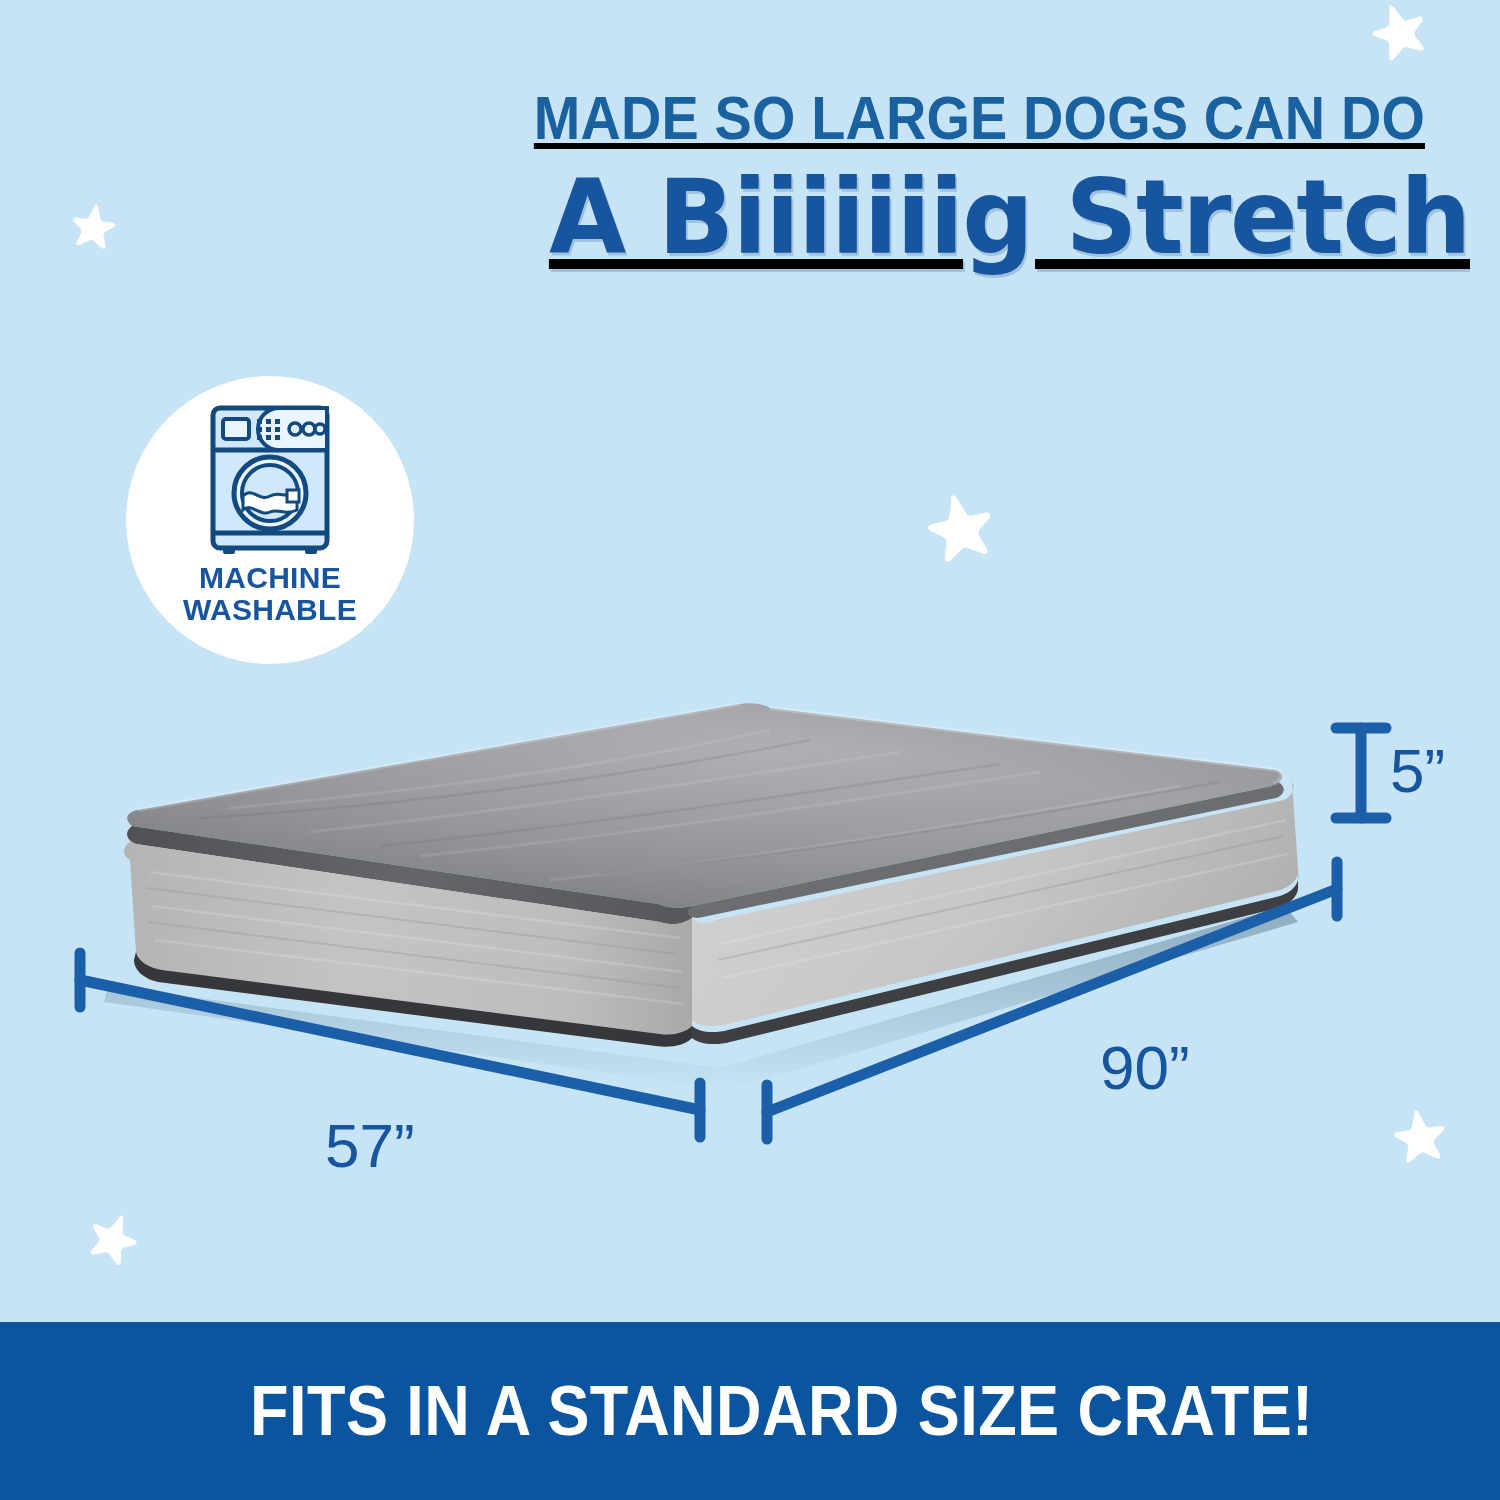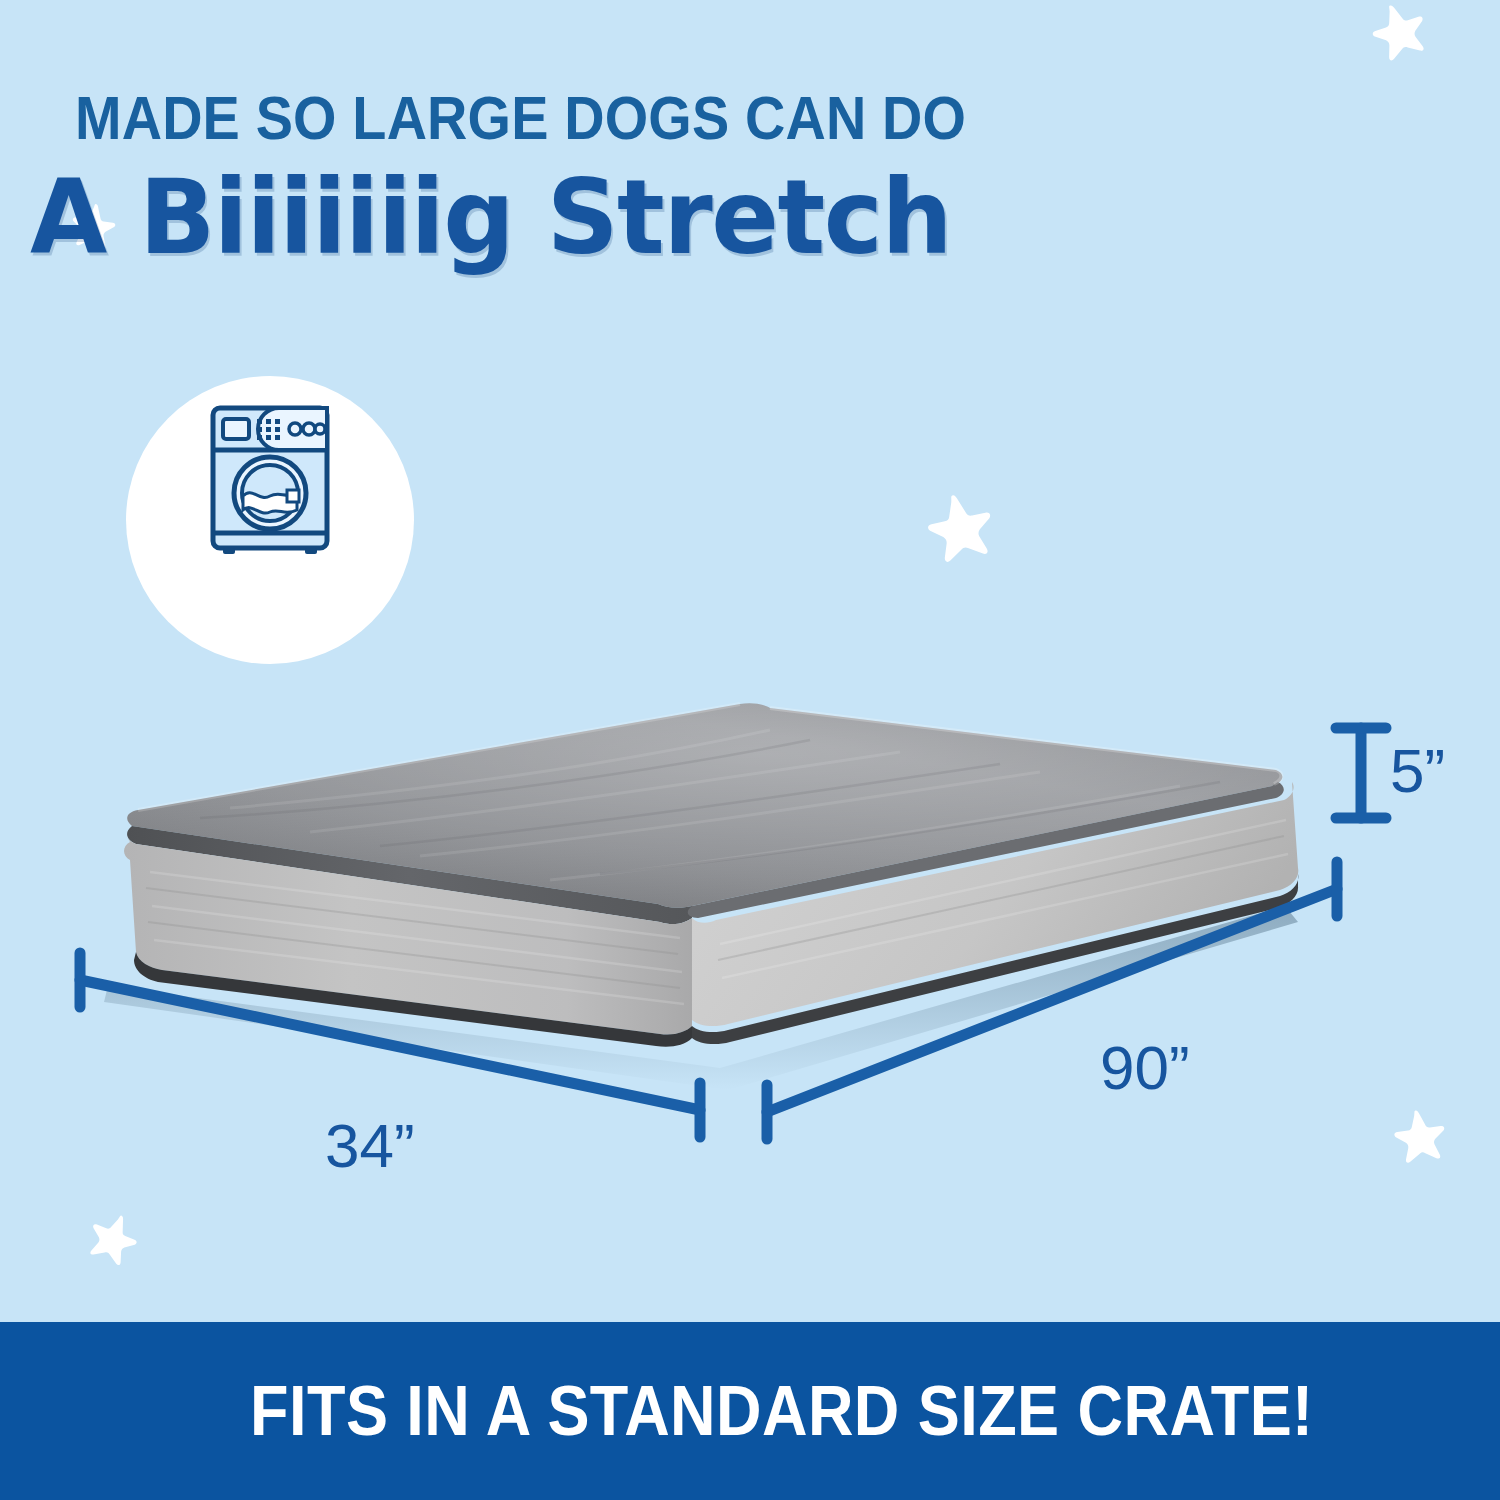--- a/index.html
+++ b/index.html
@@ -19,21 +19,22 @@
   }
 
   
   .star { position: absolute; display: block; }
 
   
   #headline-block {
     position: absolute;
     left: 0; top: 86px;
     width: 1500px;
-    text-align: left;
+    text-align: right;
+    text-decoration: underline;
   }
   #eyebrow-headline {
     font-family: "Liberation Sans Narrow", "Liberation Sans", sans-serif;
     font-weight: 700;
     font-size: 62px;
     line-height: 1.02;
     letter-spacing: 0.2px;
     color: #19619f;
     transform: scaleX(0.90);
     transform-origin: center;
@@ -194,20 +195,22 @@
                  C 78 114 72 106 63 110 C 52 115 45 100 36 108 Z" fill="#ffffff" stroke="#12497f" stroke-width="3"></path>
 
         <path d="M 80 88 L 92 88 L 92 100 L 80 100 Z" fill="#ffffff" stroke="#12497f" stroke-width="3"></path>
 
         <line x1="6" y1="131" x2="120" y2="131" stroke="#12497f" stroke-width="5"></line>
 
         <rect x="16" y="146" width="12" height="6" rx="2" fill="#12497f"></rect>
         <rect x="98" y="146" width="12" height="6" rx="2" fill="#12497f"></rect>
       </svg>
     </div>
+    <div id="badge-label">MACHINE
+WASHABLE</div>
   </div>
 
   <div id="product-bed">
     <svg viewBox="0 0 1290 470" width="1290" height="470" aria-hidden="true">
       <defs>
 
         <linearGradient id="gTop" x1="0" y1="1" x2="1" y2="0">
           <stop offset="0%" stop-color="#7e8084"></stop>
           <stop offset="35%" stop-color="#8f9195"></stop>
           <stop offset="70%" stop-color="#9b9da1"></stop>
@@ -351,19 +354,19 @@
       <line x1="1337" y1="862" x2="1337" y2="916"></line>
 
       <line x1="80" y1="980" x2="700" y2="1110"></line>
       <line x1="80" y1="953" x2="80" y2="1007"></line>
       <line x1="700" y1="1083" x2="700" y2="1137"></line>
     </g>
   </svg>
 
   <div class="dim-label" id="dim-height-label">5”</div>
   <div class="dim-label" id="dim-depth-label">90”</div>
-  <div class="dim-label" id="dim-width-label">34”</div>
+  <div class="dim-label" id="dim-width-label">57”</div>
 
   <div id="bottom-banner">
     <div id="banner-text">FITS IN A STANDARD SIZE CRATE!</div>
   </div>
 
 </div>
 
 </body></html>

